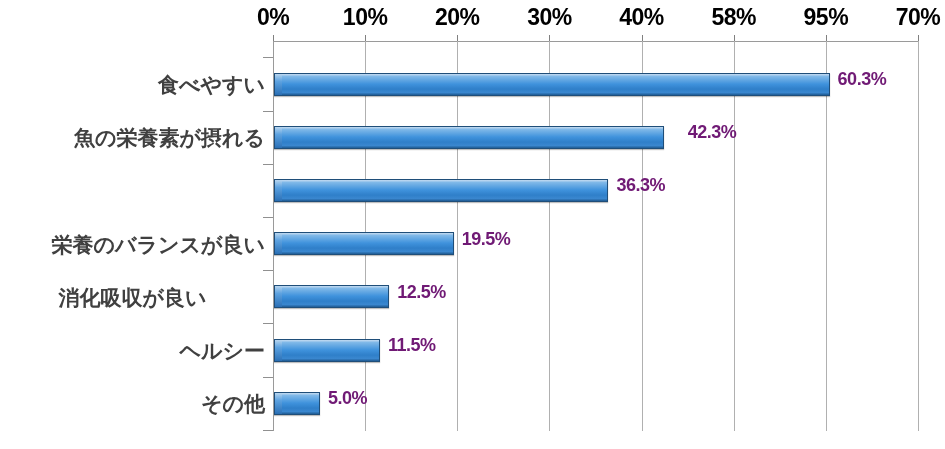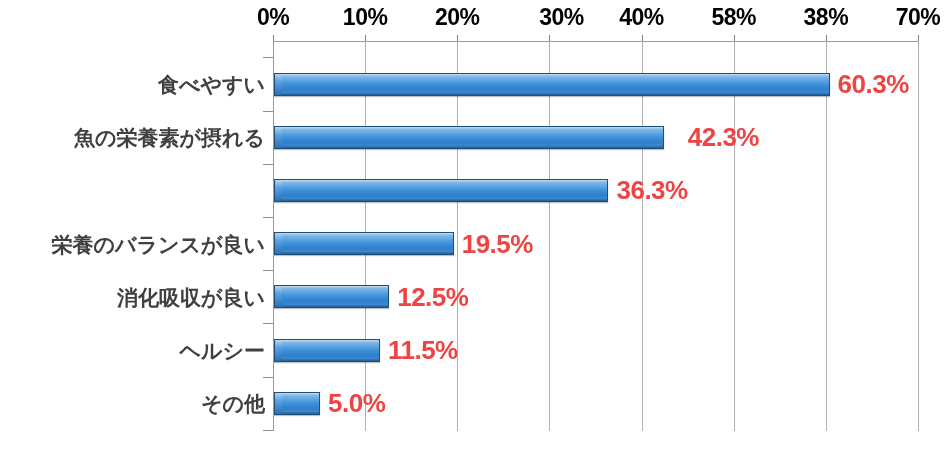--- a/index.html
+++ b/index.html
@@ -131,40 +131,40 @@
     height: 100%;
     background: linear-gradient(to bottom,
         #b9d6ef 0%,
         #5fa3e0 35%,
         #2a6fb5 100%);
     opacity: 0.9;
   }
 
   .value-label {
     position: absolute;
-    font-size: 26px;
+    font-size: 18px;
     font-weight: bold;
-    color: #ef4444;
+    color: #701a75;
     white-space: nowrap;
     letter-spacing: -0.5px;
   }
 </style>
 </head>
 <body>
 
 <div id="chart-root">
 
   <div id="x-axis-labels">
     <span class="x-tick-label" style="left: 273px;">0%</span>
     <span class="x-tick-label" style="left: 365.143px;">10%</span>
     <span class="x-tick-label" style="left: 457.286px;">20%</span>
-    <span class="x-tick-label" style="left: 549.429px; margin-left: 12px;">30%</span>
+    <span class="x-tick-label" style="left: 549.429px;">30%</span>
     <span class="x-tick-label" style="left: 641.571px;">40%</span>
     <span class="x-tick-label" style="left: 733.714px;">58%</span>
-    <span class="x-tick-label" style="left: 825.857px;">38%</span>
+    <span class="x-tick-label" style="left: 825.857px;">95%</span>
     <span class="x-tick-label" style="left: 918px;">70%</span>
   </div>
 
   <div id="plot-area">
     <div id="plot-top-border"></div>
     <div id="gridlines">
         <div class="gridline value-axis" style="left: 0px;"></div>
         <div class="tick-mark" style="left: 0px;"></div>
         <div class="gridline" style="left: 92.1429px;"></div>
         <div class="tick-mark" style="left: 92.1429px;"></div>
@@ -215,21 +215,21 @@
       <div class="cat-tick" style="top: 270.2px;"></div>
       <div class="cat-tick" style="top: 323.4px;"></div>
       <div class="cat-tick" style="top: 376.6px;"></div>
       <div class="cat-tick" style="top: 429.8px;"></div>
     </div>
 
   <div id="category-labels">
       <div class="cat-label-row" style="top: 71px;">食べやすい</div>
       <div class="cat-label-row" style="top: 124.2px;">魚の栄養素が摂れる</div>
       <div class="cat-label-row" style="top: 230.6px; font-family: Liberation Mono, monospace;">栄養のバランスが良い</div>
-      <div class="cat-label-row" style="top: 283.8px;">消化吸収が良い</div>
+      <div class="cat-label-row" style="top: 283.8px; text-align: center;">消化吸収が良い</div>
       <div class="cat-label-row" style="top: 337px;">ヘルシー</div>
       <div class="cat-label-row" style="top: 390.2px;">その他</div>
     </div>
 
   <div id="value-labels">
       <div class="value-label" style="left: 837.621px; top: 69px;">60.3%</div>
       <div class="value-label" style="left: 671.764px; top: 122.2px; margin-left: 16px;">42.3%</div>
       <div class="value-label" style="left: 616.479px; top: 175.4px;">36.3%</div>
       <div class="value-label" style="left: 461.679px; top: 228.6px;">19.5%</div>
       <div class="value-label" style="left: 397.179px; top: 281.8px;">12.5%</div>

